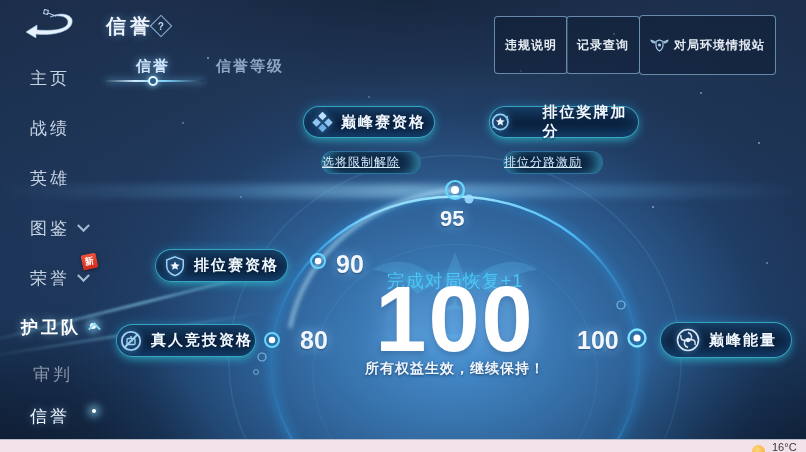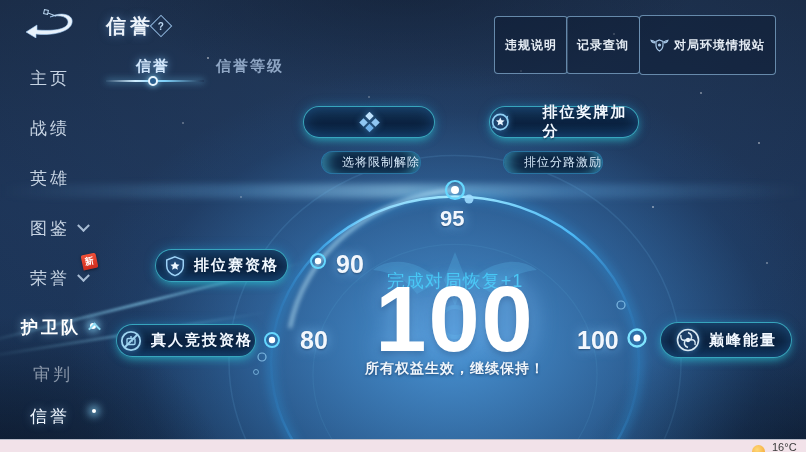--- a/index.html
+++ b/index.html
@@ -58,23 +58,23 @@
   .pill{position:absolute;z-index:5;display:flex;align-items:center;justify-content:center;gap:8px;border-radius:999px;cursor:pointer;
     background:linear-gradient(180deg,#133253 0%,#0b2240 55%,#0e2e52 100%);
     border:1px solid rgba(70,205,225,.75);
     box-shadow:0 0 12px rgba(40,170,230,.35),0 4px 10px -3px rgba(50,225,215,.6),inset 0 0 14px rgba(50,140,220,.3);}
   .pill .lbl{font-size:15px;font-weight:bold;letter-spacing:2px;color:#f2f8ff;text-shadow:0 1px 2px rgba(0,30,60,.8);}
   .p-peak{left:303px;top:106px;width:130px;height:30px;}
   .p-medal{left:489px;top:106px;width:148px;height:30px;gap:32px;}
   .p-rank{left:155px;top:249px;width:131px;height:31px;}
   .p-human{left:116px;top:324px;width:138px;height:31px;}
   .p-energy{left:660px;top:322px;width:130px;height:34px;}
-  .chip{position:absolute;z-index:5;display:flex;align-items:center;justify-content:flex-end;border-radius:999px;cursor:pointer;
+  .chip{position:absolute;z-index:5;display:flex;align-items:center;justify-content:flex-start;border-radius:999px;cursor:pointer;
     background:rgba(10,33,60,.88);border:1px solid rgba(60,170,225,.6);color:#d8ecfc;font-size:12px;letter-spacing:1px;
-    box-shadow:inset 12px 0 14px -8px rgba(90,220,255,.55),inset -12px 0 14px -8px rgba(90,220,255,.55);}
+    box-shadow:inset 12px 0 14px -8px rgba(90,220,255,.55),inset -12px 0 14px -8px rgba(90,220,255,.55);text-decoration:underline;}
   .c-pick{left:321px;top:151px;width:98px;height:21px;}
   .c-lane{left:503px;top:151px;width:98px;height:21px;}
   
   .tick{position:absolute;z-index:5;color:#f2f7fd;font-weight:bold;text-shadow:0 0 12px rgba(130,200,255,.8),0 1px 2px rgba(0,20,50,.6);}
   .t95{left:440px;top:206px;font-size:22px;}
   .t90{left:336px;top:250px;font-size:25px;}
   .t80{left:300px;top:326px;font-size:25px;}
   .t100{left:577px;top:326px;font-size:25px;}
   .cnote{position:absolute;left:305px;width:300px;text-align:center;z-index:5;}
   .penalty{top:257px;font-size:12px;font-weight:bold;color:#e8683f;letter-spacing:1px;}
@@ -212,20 +212,21 @@
   <div class="tab-underline"></div>
   <div class="tab-dot"></div>
 
   <div class="pill p-peak">
     <svg class="iconbg" width="21" height="21" viewBox="0 0 21 21">
       <rect x="7.5" y="1" width="6" height="6" transform="rotate(45 10.5 4)" fill="#bfe2fc"></rect>
       <rect x="1.5" y="7.5" width="6" height="6" transform="rotate(45 4.5 10.5)" fill="#8fc6f2"></rect>
       <rect x="13.5" y="7.5" width="6" height="6" transform="rotate(45 16.5 10.5)" fill="#8fc6f2"></rect>
       <rect x="7.5" y="13" width="6" height="6" transform="rotate(45 10.5 16)" fill="#6fb0e8"></rect>
     </svg>
+    <span class="lbl">巅峰赛资格</span>
   </div>
 
   <div class="pill p-medal">
     <svg class="iconbg" width="22" height="22" viewBox="0 0 22 22">
       <circle cx="11" cy="11" r="8.2" fill="rgba(20,50,90,.6)" stroke="#8fd0f5" stroke-width="1.8"></circle>
       <path d="M17.5 5.5 L19.5 4 L19 7 Z" fill="#8fd0f5"></path>
       <path d="M4.5 16.5 L2.5 18 L3 15 Z" fill="#8fd0f5"></path>
       <path d="M11 6.2 L12.4 9.2 L15.6 9.5 L13.2 11.6 L13.9 14.8 L11 13.1 L8.1 14.8 L8.8 11.6 L6.4 9.5 L9.6 9.2 Z" fill="#eaf5ff"></path>
     </svg>
     <span class="lbl">排位奖牌加分</span>

